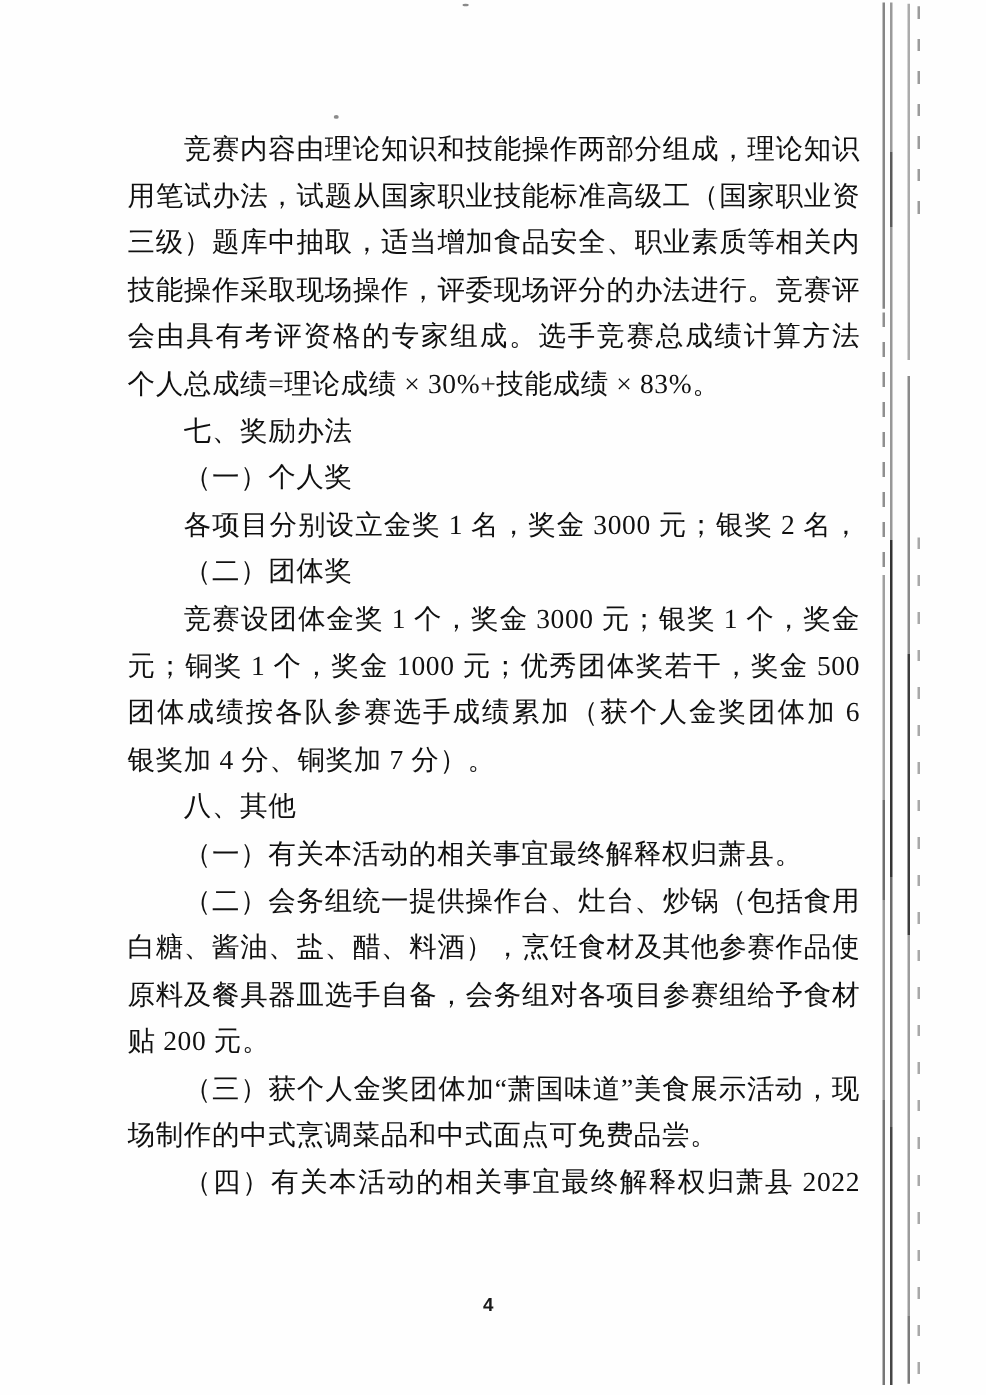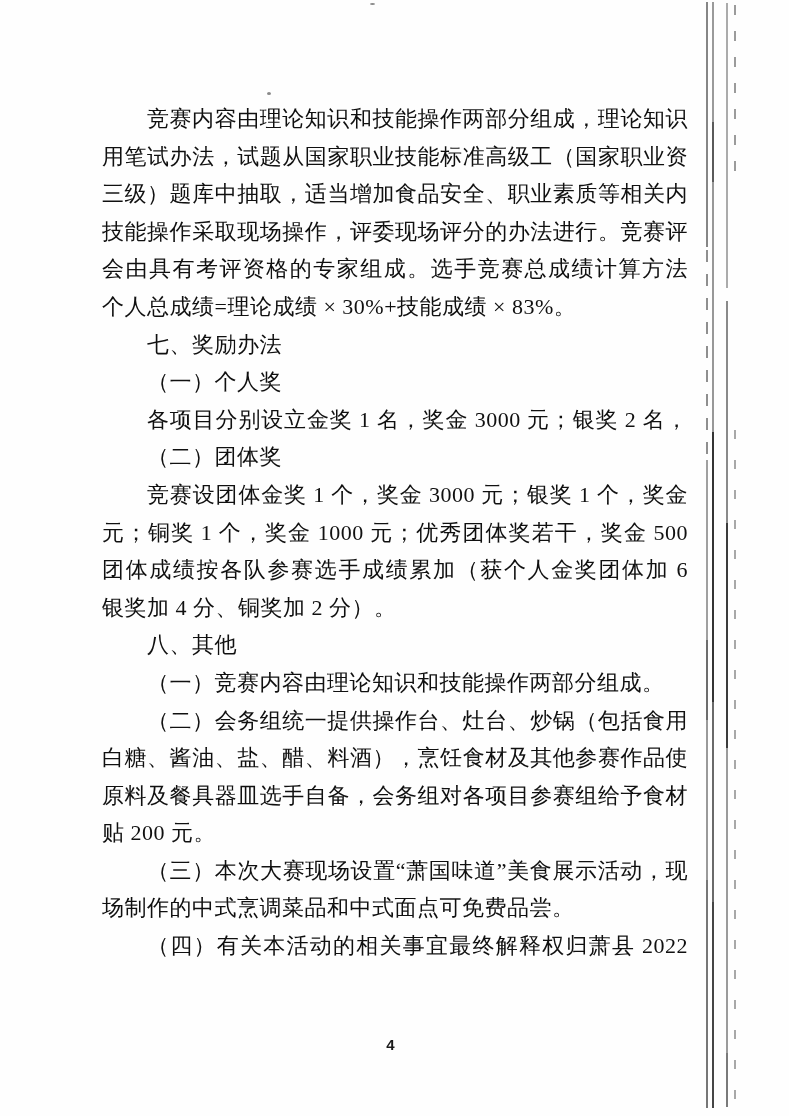--- a/index.html
+++ b/index.html
@@ -77,28 +77,28 @@
     <div class="ln just">技能操作采取现场操作，评委现场评分的办法进行。竞赛评委</div>
     <div class="ln just">会由具有考评资格的专家组成。选手竞赛总成绩计算方法为：</div>
     <div class="ln">个人总成绩=理论成绩 × 30%+技能成绩 × 83%。</div>
     <div class="ln head indent">七、奖励办法</div>
     <div class="ln head indent">（一）个人奖</div>
     <div class="ln just indent">各项目分别设立金奖 1 名，奖金 3000 元；银奖 2 名，奖</div>
     <div class="ln head indent">（二）团体奖</div>
     <div class="ln just indent">竞赛设团体金奖 1 个，奖金 3000 元；银奖 1 个，奖金 2000</div>
     <div class="ln just">元；铜奖 1 个，奖金 1000 元；优秀团体奖若干，奖金 500 元。</div>
     <div class="ln just">团体成绩按各队参赛选手成绩累加（获个人金奖团体加 6 分、</div>
-    <div class="ln">银奖加 4 分、铜奖加 2 分）。</div>
+    <div class="ln">银奖加 4 分、铜奖加 7 分）。</div>
     <div class="ln head indent">八、其他</div>
-    <div class="ln indent">（一）竞赛内容由理论知识和技能操作两部分组成。</div>
+    <div class="ln indent">（一）有关本活动的相关事宜最终解释权归萧县。</div>
     <div class="ln just indent">（二）会务组统一提供操作台、灶台、炒锅（包括食用油、</div>
     <div class="ln just">白糖、酱油、盐、醋、料酒），烹饪食材及其他参赛作品使用</div>
     <div class="ln just">原料及餐具器皿选手自备，会务组对各项目参赛组给予食材补</div>
     <div class="ln">贴 200 元。</div>
-    <div class="ln just indent">（三）本次大赛现场设置“萧国味道”美食展示活动，现</div>
+    <div class="ln just indent">（三）获个人金奖团体加“萧国味道”美食展示活动，现</div>
     <div class="ln">场制作的中式烹调菜品和中式面点可免费品尝。</div>
     <div class="ln just indent">（四）有关本活动的相关事宜最终解释权归萧县 2022 年</div>
   </div>
 
   <div class="page-num">4</div>
 
   <div class="scan-line sl-a1"></div>
   <div class="scan-line sl-a2"></div>
   <div class="scan-line sl-a3"></div>
   <div class="scan-line sl-b"></div>

